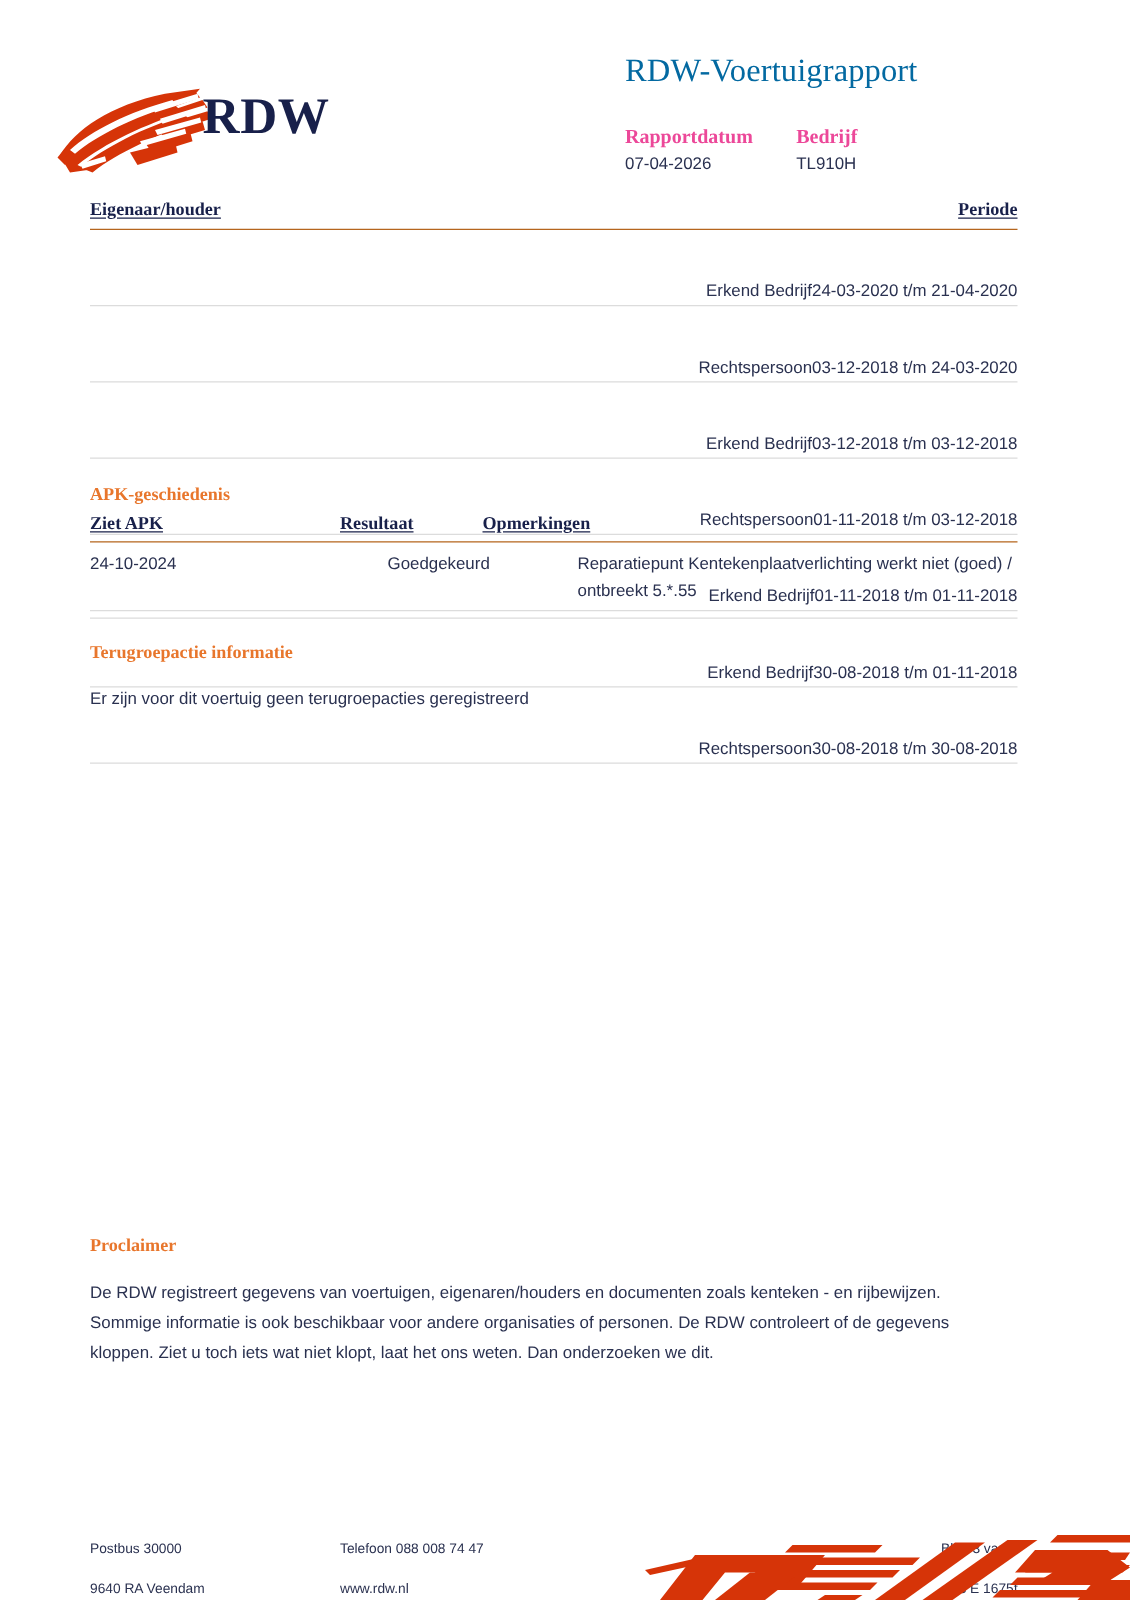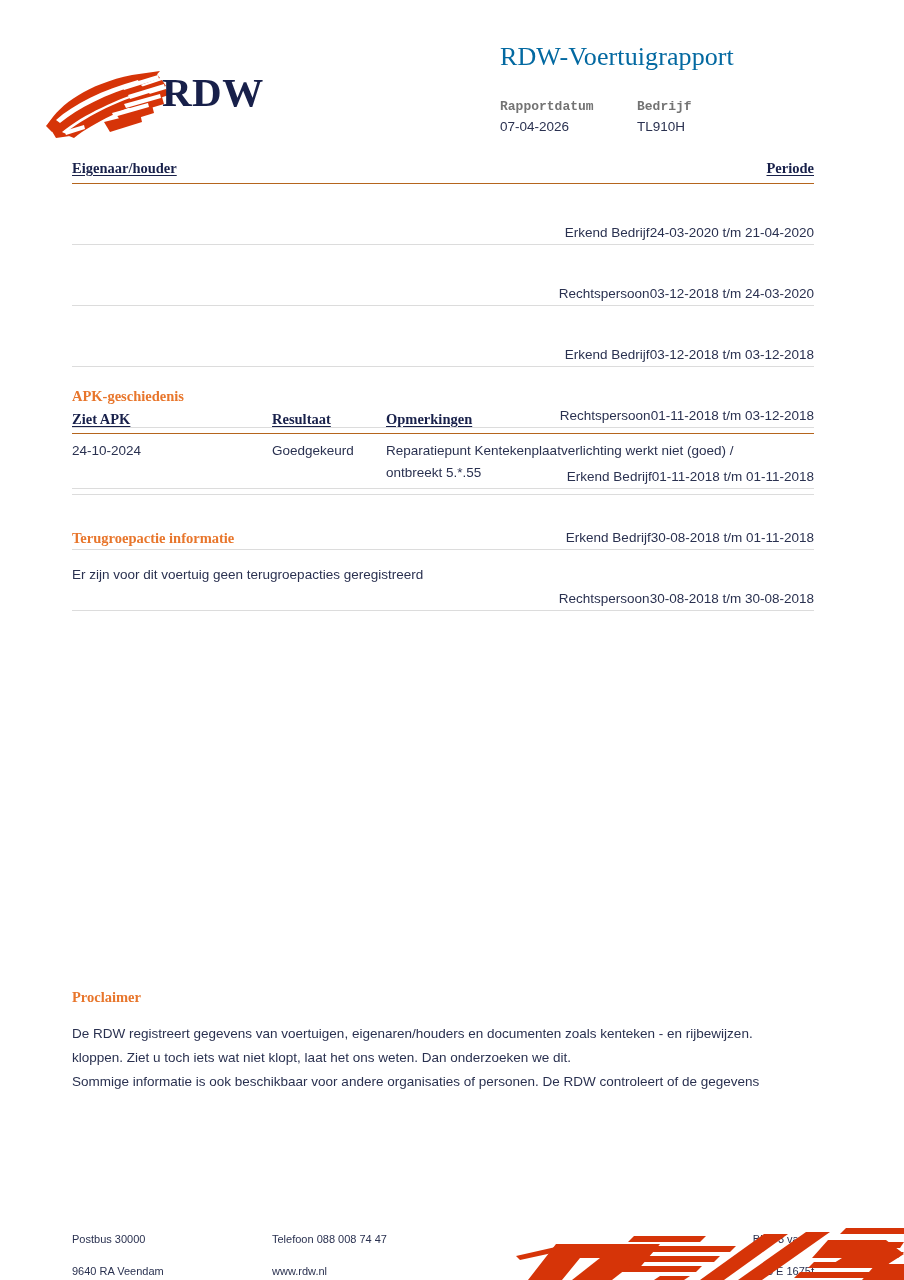--- a/index.html
+++ b/index.html
@@ -71,24 +71,24 @@
 
   .meta {
     position: absolute;
     left: 500px;
     top: 98px;
     display: flex;
     gap: 0;
   }
   .meta-col { width: 137px; }
   .meta-label {
-    font-family: Liberation Mono, monospace;
-    font-size: 13px;
+    font-family: Liberation Serif, serif;
+    font-size: 16px;
     font-weight: 700;
-    color: #737373;
+    color: #ec4899;
     line-height: 1.45;
   }
   .meta-value {
     font-size: 13.5px;
     font-weight: 400;
     color: #2a3150;
     line-height: 1.5;
   }
 
   .sec-head {
@@ -144,26 +144,27 @@
   .apk-colhead .sec-head { text-decoration: underline; text-underline-offset: 2px; }
   .c1 { width: 200px; }
   .c2 { width: 114px; }
   .c3 { flex: 1; }
   .apk-row {
     display: flex;
     font-size: 13.5px;
     color: #2a3150;
     padding-top: 6px;
     line-height: 1.65;
+    gap: 38px;
   }
   .apk-notes div { white-space: nowrap; }
   .apk-foot { margin-top: 9px; }
 
   
-  .recall-block { position: absolute; left: 72px; top: 530px; width: 742px; }
+  .recall-block { position: absolute; left: 72px; top: 514px; width: 742px; }
   .recall-text {
     font-size: 13.5px;
     color: #2a3150;
     margin-top: 20px;
   }
 
   
   .proclaimer-block { position: absolute; left: 72px; top: 989px; width: 710px; }
   .proclaimer-text {
     font-size: 13.5px;
@@ -302,22 +303,22 @@
 
   <div class="recall-block">
     <div class="sec-head orange">Terugroepactie informatie</div>
     <div class="recall-text">Er zijn voor dit voertuig geen terugroepacties geregistreerd</div>
   </div>
 
   <div class="proclaimer-block">
     <div class="sec-head orange">Proclaimer</div>
     <div class="proclaimer-text">
       <div>De RDW registreert gegevens van voertuigen, eigenaren/houders en documenten zoals kenteken - en rijbewijzen.</div>
+      <div>Sommige informatie is ook beschikbaar voor andere organisaties of personen. De RDW controleert of de gegevens</div>
       <div>kloppen. Ziet u toch iets wat niet klopt, laat het ons weten. Dan onderzoeken we dit.</div>
-      <div>Sommige informatie is ook beschikbaar voor andere organisaties of personen. De RDW controleert of de gegevens</div>
     </div>
   </div>
 
   <div class="footer">
     <div class="footer-row">
       <div class="f1">Postbus 30000</div>
       <div class="f2">Telefoon 088 008 74 47</div>
       <div class="f3">Blad 3 van 3</div>
     </div>
     <div class="footer-row">

